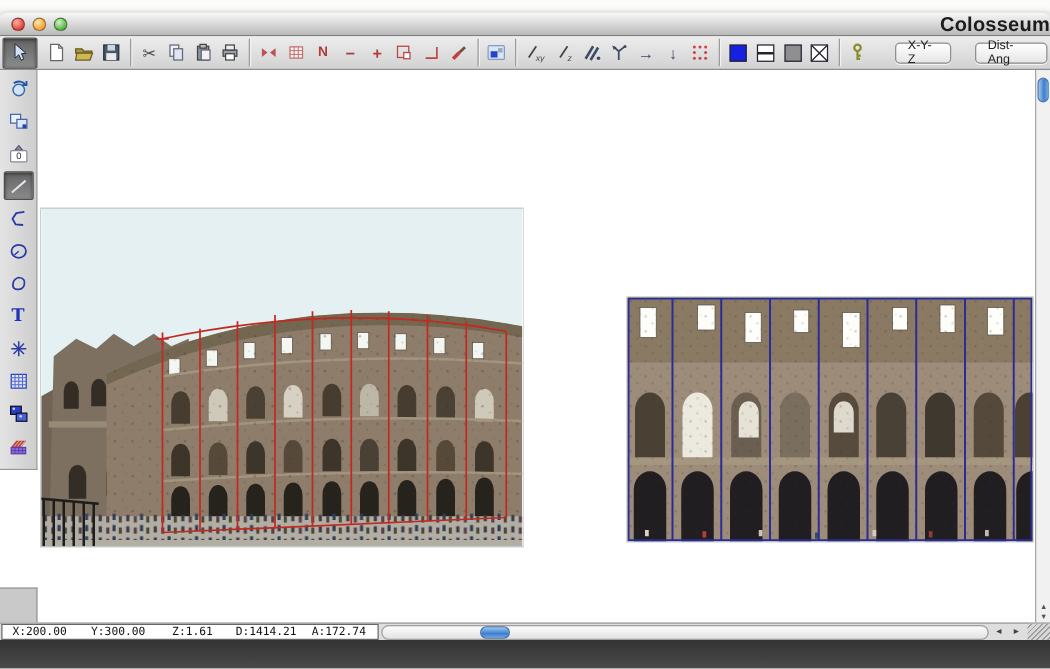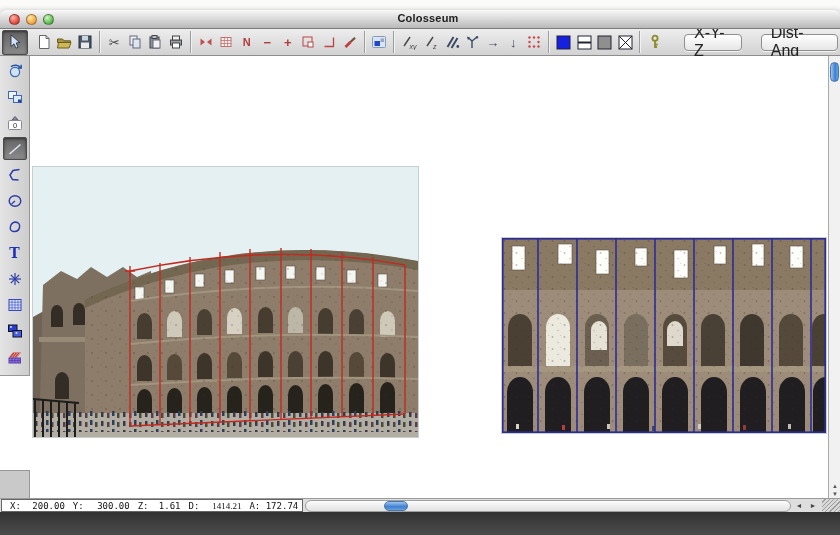--- a/index.html
+++ b/index.html
@@ -8,41 +8,41 @@
          font-family:"Liberation Sans",sans-serif;}
   .desktop-top{position:absolute;left:0;top:0;width:840px;height:10px;background:#fbfbfa;}
   .desktop-bottom{position:absolute;left:0;top:512px;width:840px;height:23px;
          background:linear-gradient(#333,#4a4a4a);}
   .window{position:absolute;left:0;top:10px;width:840px;height:502px;background:#e8e8e8;
           box-shadow:0 2px 6px rgba(0,0,0,.45);}
   
   .titlebar{position:relative;height:19px;border-radius:7px 7px 0 0;
             background:linear-gradient(#f9f9f9,#d6d6d6 55%,#b9b9b9);
             border-bottom:1px solid #7d7d7d;}
-  .title{position:absolute;left:0;right:0;top:2px;text-align:center;font-size:11px;
+  .title{position:absolute;left:0;right:0;top:2px;text-align:right;font-size:16px;
          color:#1c1c1c;font-weight:bold;letter-spacing:.2px;padding-left:16px;}
   .lights{position:absolute;left:9px;top:4px;display:flex;gap:6px;}
   .light{width:11px;height:11px;border-radius:50%;border:1px solid rgba(0,0,0,.35);}
   .light.red{background:radial-gradient(circle at 35% 30%,#ffb3a8,#e0443a 70%);}
   .light.yellow{background:radial-gradient(circle at 35% 30%,#ffe9a8,#f2a33c 70%);}
   .light.green{background:radial-gradient(circle at 35% 30%,#d2f5c8,#58b647 70%);}
   
   .toolbar{height:27px;display:flex;align-items:center;padding:1px 2px;
            background:linear-gradient(#ededed,#d2d2d2);border-bottom:1px solid #8d8d8d;}
   .tool-pressed{width:28px;height:25px;border:1px solid #4c4c4c;border-radius:2px;
            background:linear-gradient(#646464,#8b8b8b);
            box-shadow:inset 0 1px 3px rgba(0,0,0,.55);
            display:flex;align-items:center;justify-content:center;margin-right:5px;}
   .ti{width:22px;height:23px;display:flex;align-items:center;justify-content:center;cursor:default;}
   .ti svg{display:block;}
   .tdiv{width:1px;height:22px;background:#9c9c9c;margin:0 4px;box-shadow:1px 0 0 #f2f2f2;}
   .glyph{font-size:13px;color:#4a4a4a;line-height:1;}
   .glyph.red{color:#b33b3b;font-weight:bold;}
   .aqua-btn{height:17px;padding:0 9px;margin-left:19px;border:1px solid #8f8f8f;border-radius:4px;
-            background:linear-gradient(#ffffff,#e6e6e6);font-size:16px;color:#222;
+            background:linear-gradient(#ffffff,#e6e6e6);font-size:10px;color:#222;
             display:flex;align-items:center;box-shadow:0 1px 0 rgba(255,255,255,.7);}
   
   .wbody{position:relative;height:442px;background:#fff;}
   .sidebar{position:absolute;left:0;top:0;width:30px;height:320px;padding-top:3px;
            background:linear-gradient(90deg,#e4e4e4,#cdcdcd);
            border-right:1px solid #979797;border-bottom:1px solid #979797;
            display:flex;flex-direction:column;align-items:center;gap:3px;}
   .si{width:24px;height:23px;display:flex;align-items:center;justify-content:center;}
   .si.pressed{border:1px solid #4c4c4c;border-radius:2px;
            background:linear-gradient(#646464,#8b8b8b);
@@ -57,21 +57,21 @@
   .vthumb{position:absolute;left:1px;top:6px;width:9px;height:20px;border-radius:5px;
           background:linear-gradient(90deg,#9cc6f0,#3f7fd0 60%,#6aa4e0);border:1px solid #4a74a8;}
   .varrows{position:absolute;bottom:0;left:0;width:12px;text-align:center;font-size:6px;
            color:#555;line-height:8px;}
   
   .statusbar{position:relative;height:14px;background:#dedede;border-top:1px solid #9a9a9a;}
   .readout{position:absolute;left:1px;top:0px;width:302px;height:13px;background:#fff;
            border:1px solid #666;display:flex;align-items:center;
            font-family:"DejaVu Sans Mono",monospace;font-size:9px;color:#111;}
   .readout .lab{margin-left:8px;}
-  .readout .val{text-align:right;}
+  .readout .val{}
   .hscroll{position:absolute;left:305px;top:1px;width:486px;height:12px;border:1px solid #a0a0a0;
            border-radius:7px;background:linear-gradient(#fcfcfc,#e2e2e2);}
   .hthumb{position:absolute;left:78px;top:0px;width:24px;height:10px;border-radius:5px;
           background:linear-gradient(#9cc6f0,#3f7fd0 60%,#6aa4e0);border:1px solid #4a74a8;}
   .harrows{position:absolute;right:20px;top:1px;width:28px;height:12px;display:flex;}
   .harrow{flex:1;font-size:7px;color:#444;text-align:center;line-height:12px;}
   .grip{position:absolute;right:0;top:0;width:18px;height:14px;
         background:repeating-linear-gradient(135deg,#d8d8d8 0 2px,#9f9f9f 2px 3px);}
 </style>
 </head>
@@ -592,21 +592,21 @@
 
     <div class="statusbar">
       <div class="readout">
         <span class="lab">X:</span>
         <span class="val" style="width:44px;">200.00</span>
         <span class="lab">Y:</span>
         <span class="val" style="width:46px;">300.00</span>
         <span class="lab">Z:</span>
         <span class="val" style="width:32px;">1.61</span>
         <span class="lab">D:</span>
-        <span class="val" style="width:42px;font-family:Liberation Serif, serif;">1414.21</span>
+        <span class="val" style="width:42px;">1414.21</span>
         <span class="lab">A:</span>
         <span class="val" style="width:38px;">172.74</span>
       </div>
       <div class="hscroll">
         <div class="hthumb"></div>
       </div>
       <div class="harrows">
         <div class="harrow">◄</div>
         <div class="harrow">►</div>
       </div>

